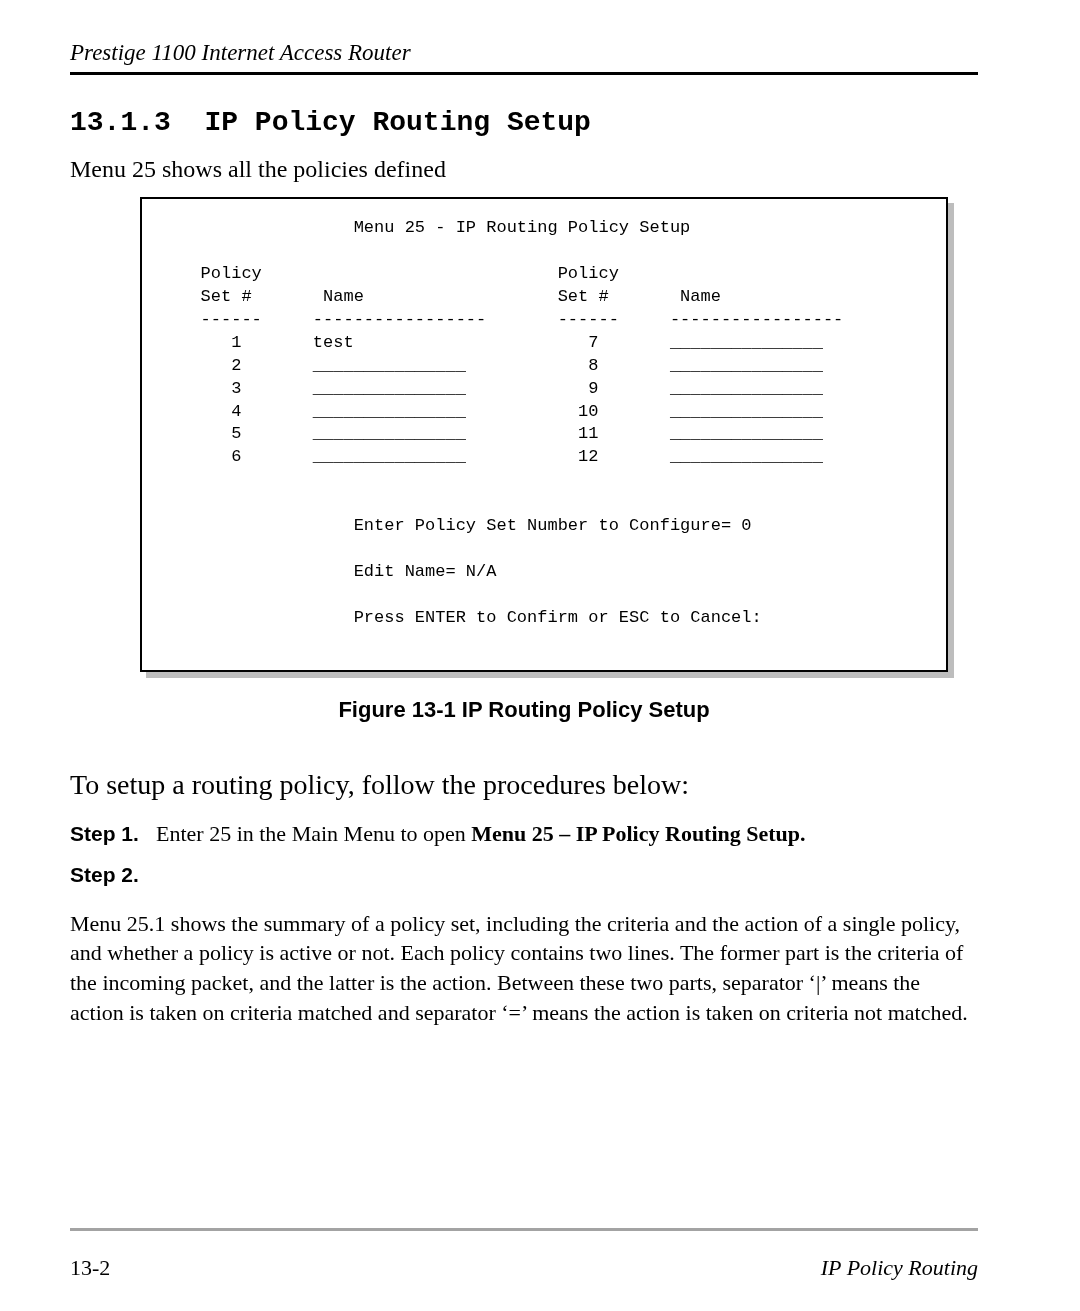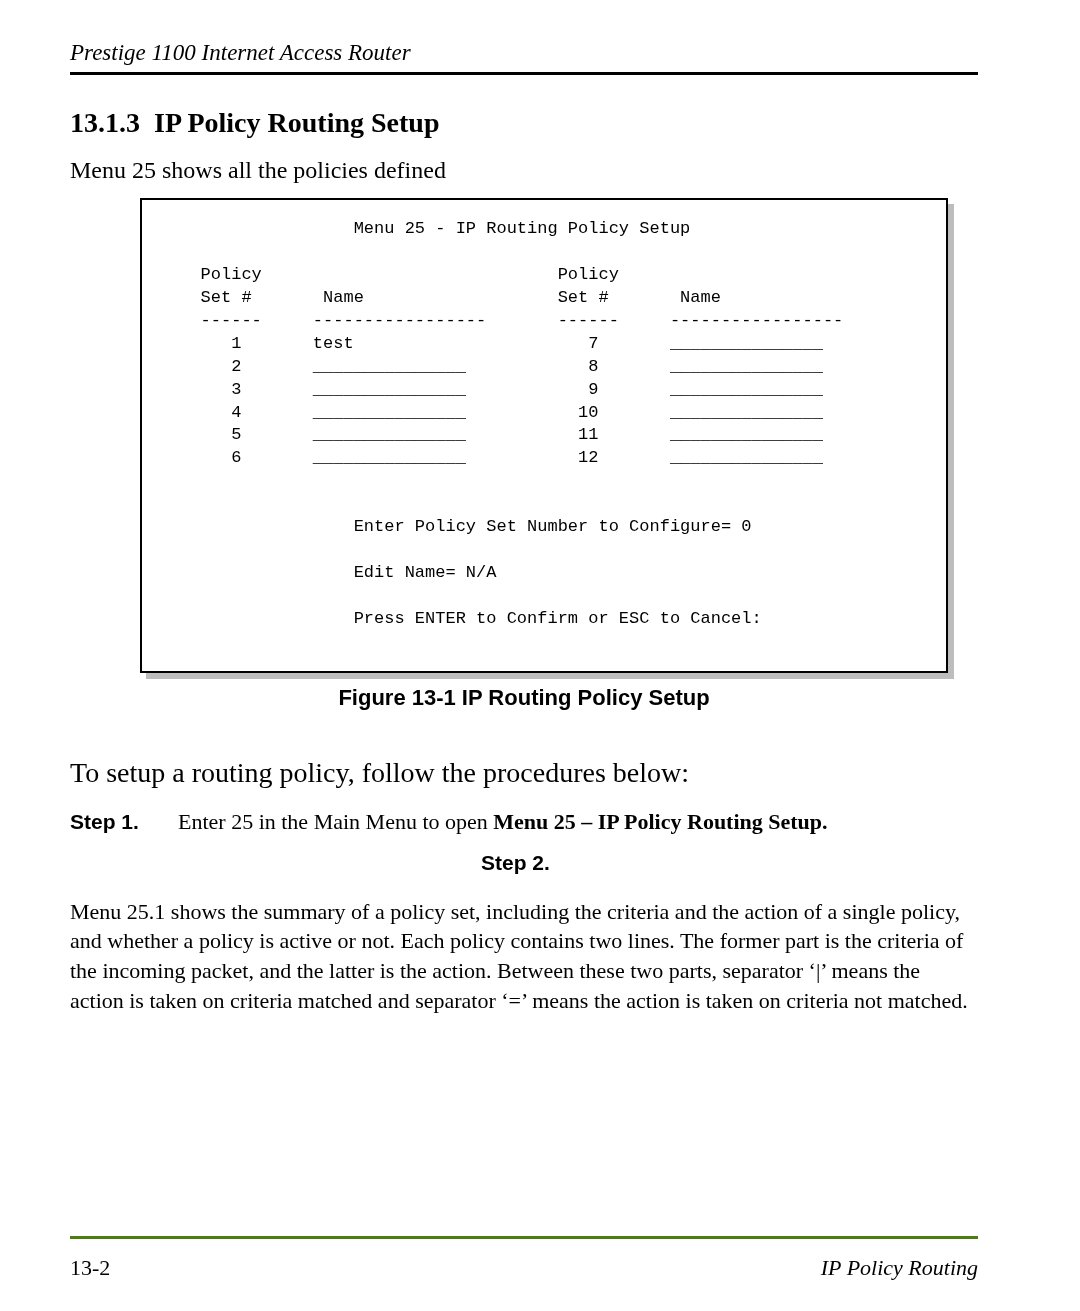--- a/index.html
+++ b/index.html
@@ -19,21 +19,21 @@
     flex-direction: column;
   }
   .running-header {
     font-style: italic;
     font-size: 23px;
     padding-bottom: 6px;
     border-bottom: 3px solid #000;
     margin-bottom: 28px;
   }
   .section-heading {
-    font-family: Liberation Serif, serif;
+    font-family: Liberation Mono, monospace;
     font-weight: bold;
     font-size: 28px;
     margin: 4px 0 18px 0;
   }
   .intro-line {
     font-size: 24px;
     margin: 0 0 14px 0;
   }
   .terminal-wrap {
     margin-left: 70px;
@@ -56,33 +56,31 @@
     font-family: "Courier New", Courier, monospace;
     font-size: 17px;
     line-height: 1.35;
     white-space: pre;
   }
   .figure-caption {
     text-align: center;
     font-family: Arial, Helvetica, sans-serif;
     font-weight: bold;
     font-size: 22px;
-    margin-top: 12px;
+    margin-top: 25px;
     margin-bottom: 46px;
   }
   .proc-intro {
     font-size: 28px;
     margin: 0 0 18px 0;
   }
   .step-row {
     display: flex;
     align-items: baseline;
     margin-bottom: 14px;
-    gap: 22px;
-    justify-content: center;
   }
   .step-label {
     flex: 0 0 86px;
     font-family: Arial, Helvetica, sans-serif;
     font-weight: bold;
     font-size: 21px;
   }
   .step-body {
     flex: 1;
     font-size: 22px;
@@ -91,22 +89,22 @@
   .step-body b, .body-text b {
     font-weight: bold;
   }
   .body-text {
     font-size: 22px;
     line-height: 1.35;
     margin-top: 8px;
   }
   .footer {
     margin-top: auto;
-    border-top: 3px solid #4d7c0f;
-    padding-top: 16px;
+    border-top: 3px solid #a3a3a3;
+    padding-top: 24px;
     display: flex;
     justify-content: space-between;
     font-size: 22px;
   }
   .footer-right {
     font-style: italic;
   }
   .spacer-grow {
     flex: 1;
   }

